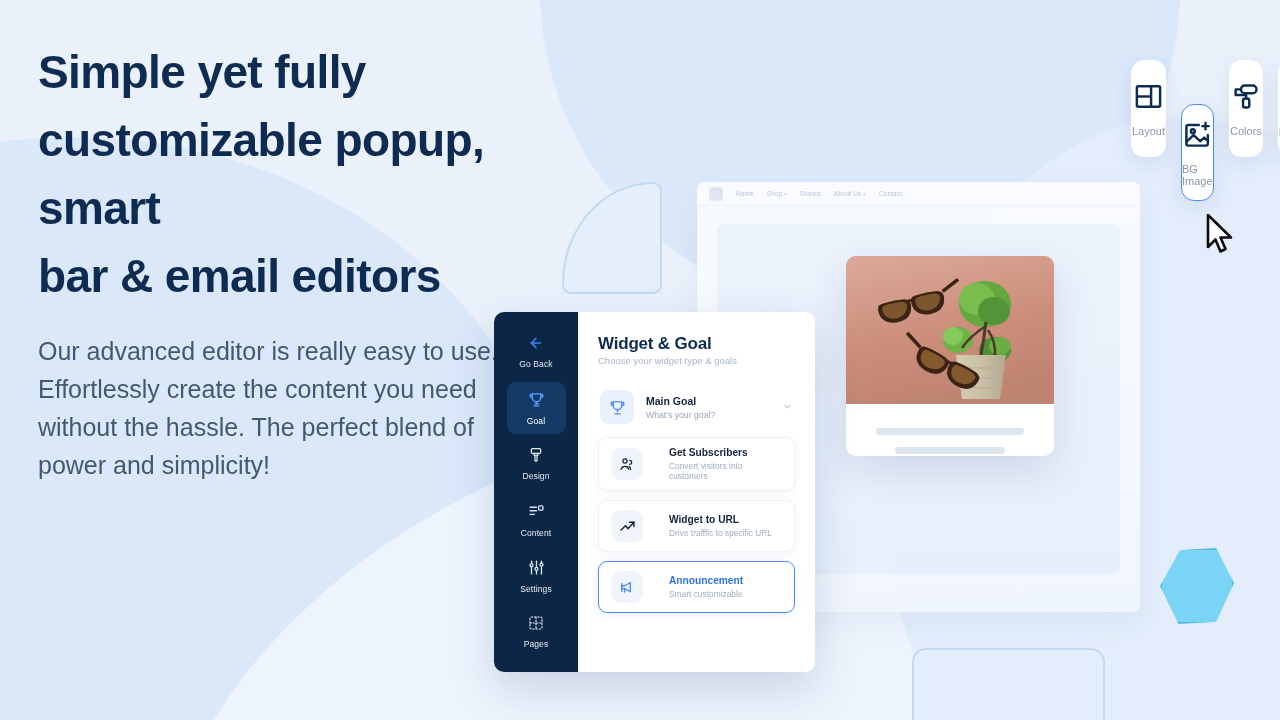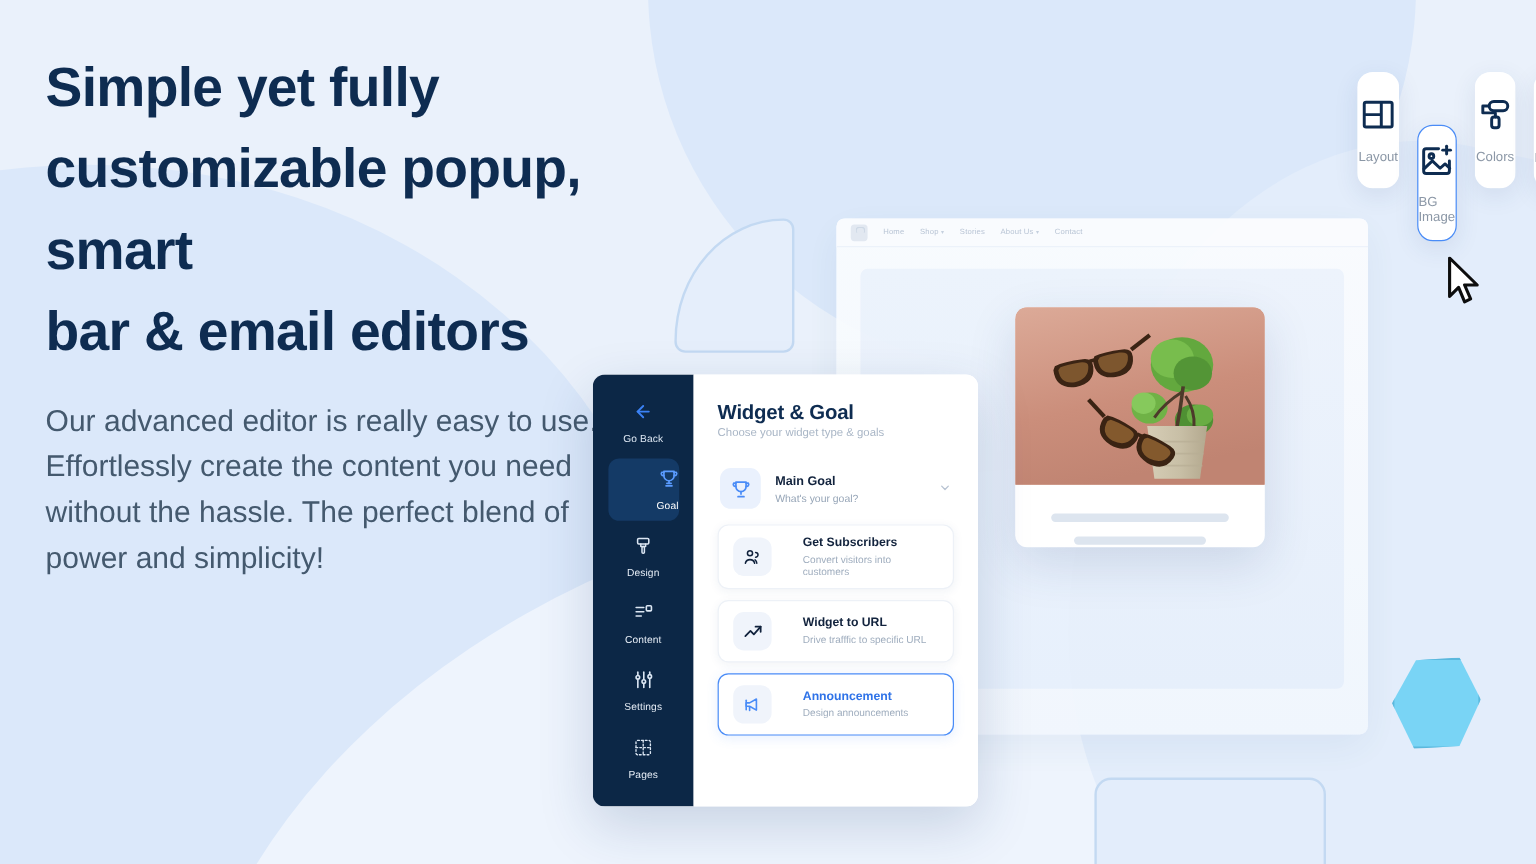--- a/index.html
+++ b/index.html
@@ -188,21 +188,21 @@
     display: flex; flex-direction: column; align-items: center;
     gap: 4px;
   }
   .side-item {
     width: 59px; height: 52px;
     border-radius: 9px;
     display: flex; flex-direction: column;
     align-items: center; justify-content: center; gap: 4px;
     cursor: pointer;
   }
-  .side-item.active { background: #143a66; align-items: flex-end; }
+  .side-item.active { background: #143a66; }
   .side-label { font-size: 8.5px; color: #e6edf6; letter-spacing: .1px; }
   .side-item.active .side-label { color: #ffffff; }
   .side-item.back .side-label { color: #dde7f3; }
   .ico { display:block; }
 
   .ed-main { flex: 1; background: #fff; padding: 22px 20px 0 20px; }
   .ed-title { font-size: 17px; font-weight: 700; color: #0e2c51; letter-spacing: -.2px; }
   .ed-sub { font-size: 9.5px; color: #a9b6c6; margin-top: 1px; }
 
   .goal-row {
@@ -519,21 +519,21 @@
     <div class="opt-card selected">
       <div class="opt-icon-box">
         <svg width="17" height="17" viewBox="0 0 24 24" fill="none" stroke="#4a8cf7" stroke-width="1.9" stroke-linecap="round" stroke-linejoin="round">
             <path d="M4 9.5h4l8-4.5v13l-8-4.5H4z"></path>
             <line x1="4" y1="6.5" x2="4" y2="17.5"></line>
             <path d="M8 14.5v4"></path>
           </svg>
       </div>
       <div>
         <div class="opt-name">Announcement</div>
-        <div class="opt-desc">Design announcements</div>
+        <div class="opt-desc">Smart customizable</div>
       </div>
     </div>
 
   </div>
 </div>
 
 <div class="toolcards">
 
   <div class="toolcard">
     <span>

